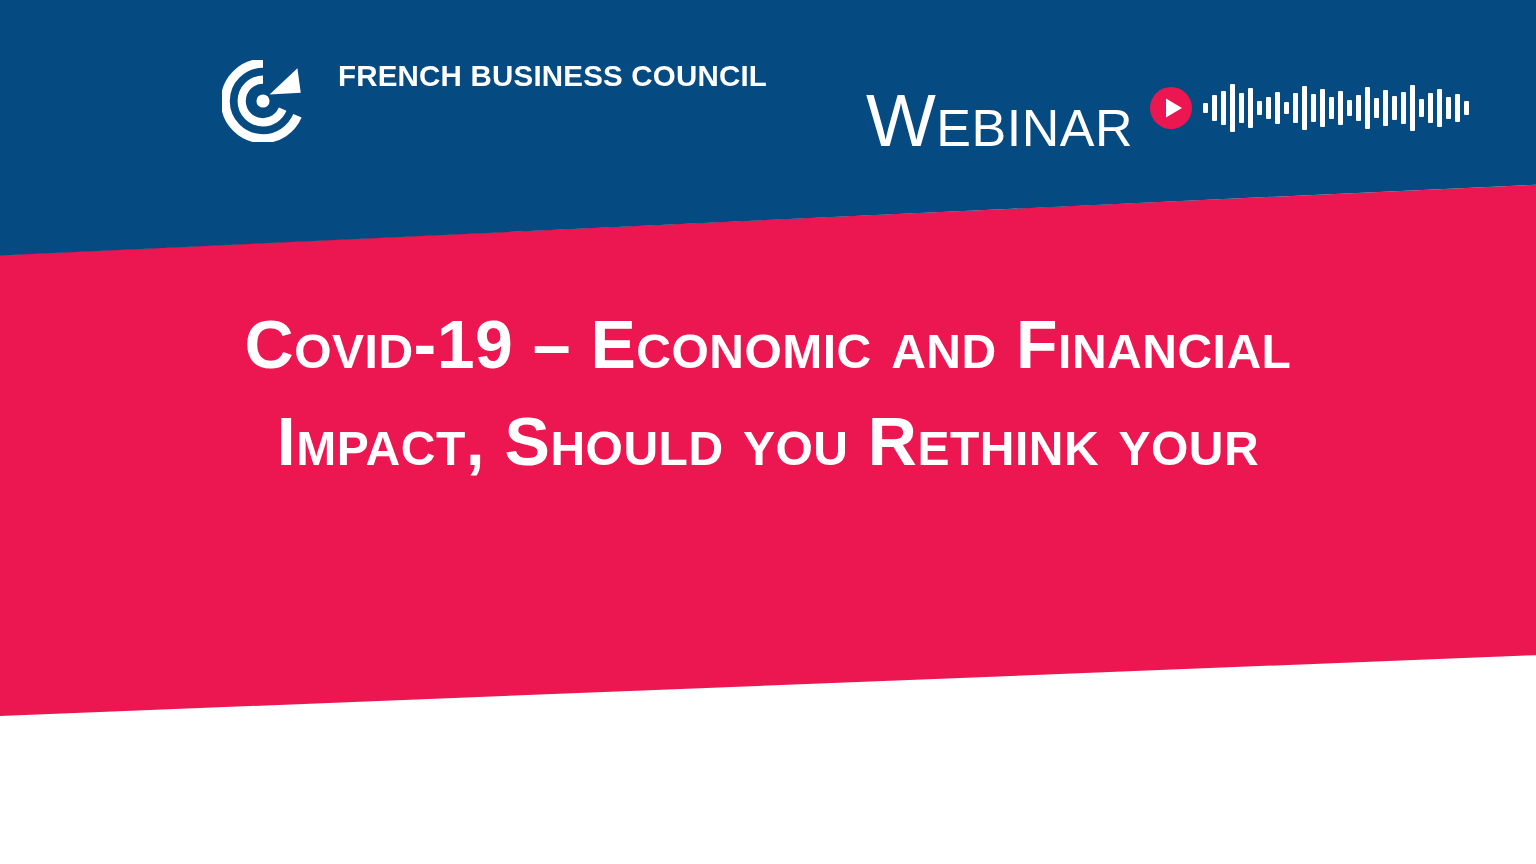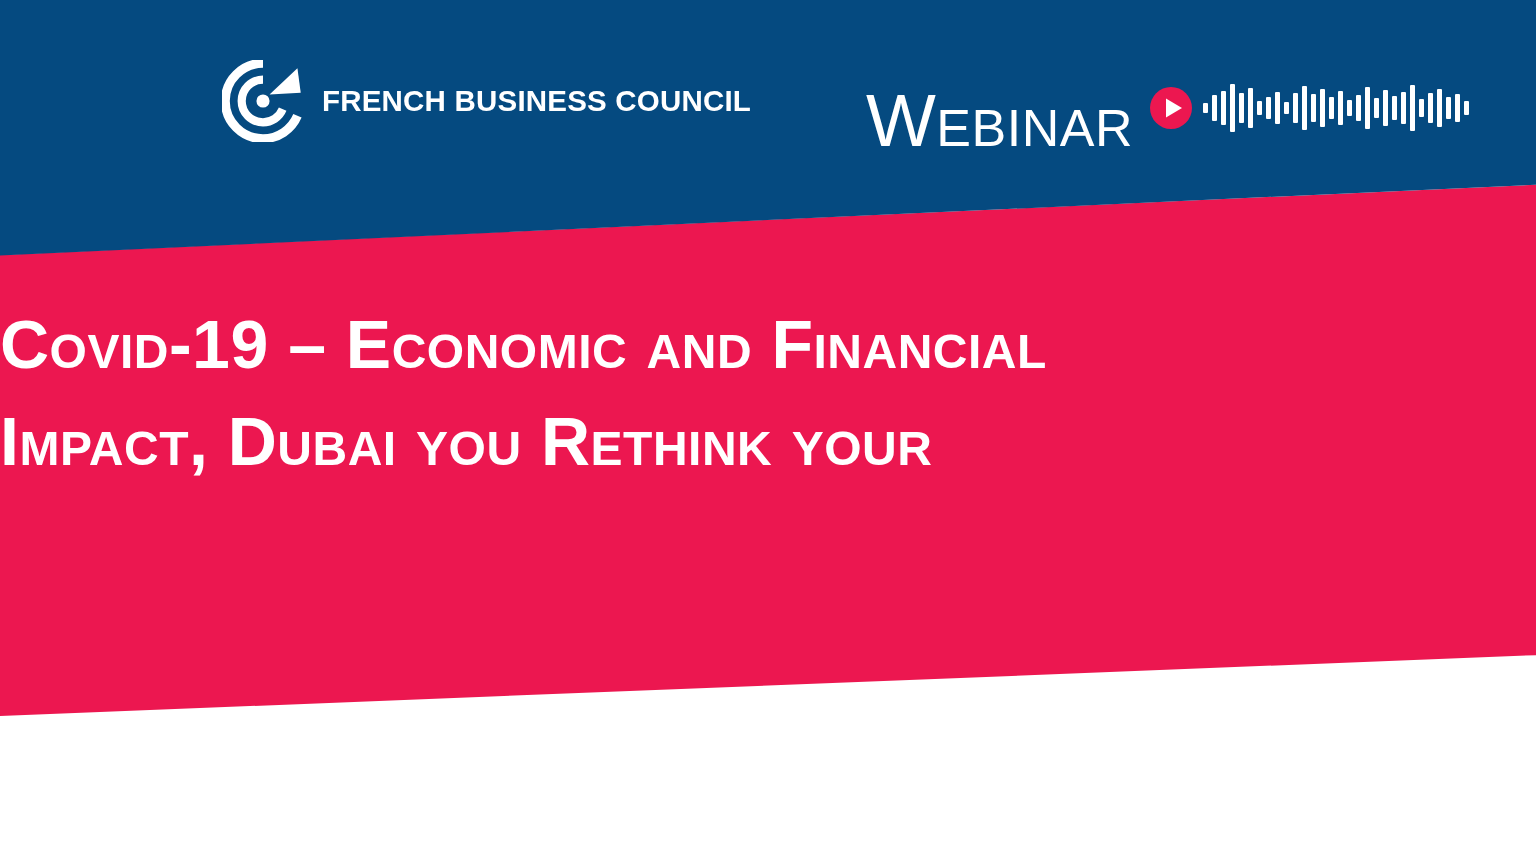--- a/index.html
+++ b/index.html
@@ -42,21 +42,21 @@
   #header {
     position: absolute;
     top: 0; left: 0; right: 0; height: 190px;
     display: flex; align-items: center;
   }
 
   
   #fbc-lockup {
     position: absolute;
     left: 222px; top: 60px;
-    display: flex; align-items: center; gap: 18px;
+    display: flex; gap: 34px;
   }
   #fbc-mark { width: 82px; height: 82px; display: block; flex: 0 0 auto; }
   #fbc-words { display: flex; flex-direction: column; }
   #fbc-line1 {
     color: #ffffff; font-weight: bold; font-size: 29.5px;
     letter-spacing: 0.2px; line-height: 1.06; white-space: nowrap;
   }
   #fbc-line2 {
     color: #ffffff; font-weight: bold; font-size: 25px;
     letter-spacing: 0.1px; line-height: 1.15; white-space: nowrap;
@@ -87,20 +87,21 @@
     height: 56px; margin-left: 10px; margin-top: 6px;
   }
   #waveform .wv {
     width: 5px; background: #ffffff; border-radius: 1px; flex: 0 0 auto;
   }
 
   
   #title-block {
     position: absolute;
     left: 0; right: 0; top: 296px;
+    text-align: center;
   }
   #title-block .tline {
     color: #ffffff;
     font-variant: small-caps;
     font-weight: bold;
     font-size: 68px;
     line-height: 97px;
     letter-spacing: 0.5px;
     white-space: nowrap;
   }
@@ -175,21 +176,21 @@
           <span class="wv" style="height: 22px;"></span>
           <span class="wv" style="height: 28px;"></span>
           <span class="wv" style="height: 14px;"></span>
         </div>
     </div>
 
   </div>
 
   <div id="title-block">
     <div class="tline">Covid-19 – Economic and Financial</div>
-    <div class="tline">Impact, Dubai you Rethink your</div>
+    <div class="tline">Impact, Should you Rethink your</div>
   </div>
 
   <div id="footer">
 
     
 
     
 
     
 

